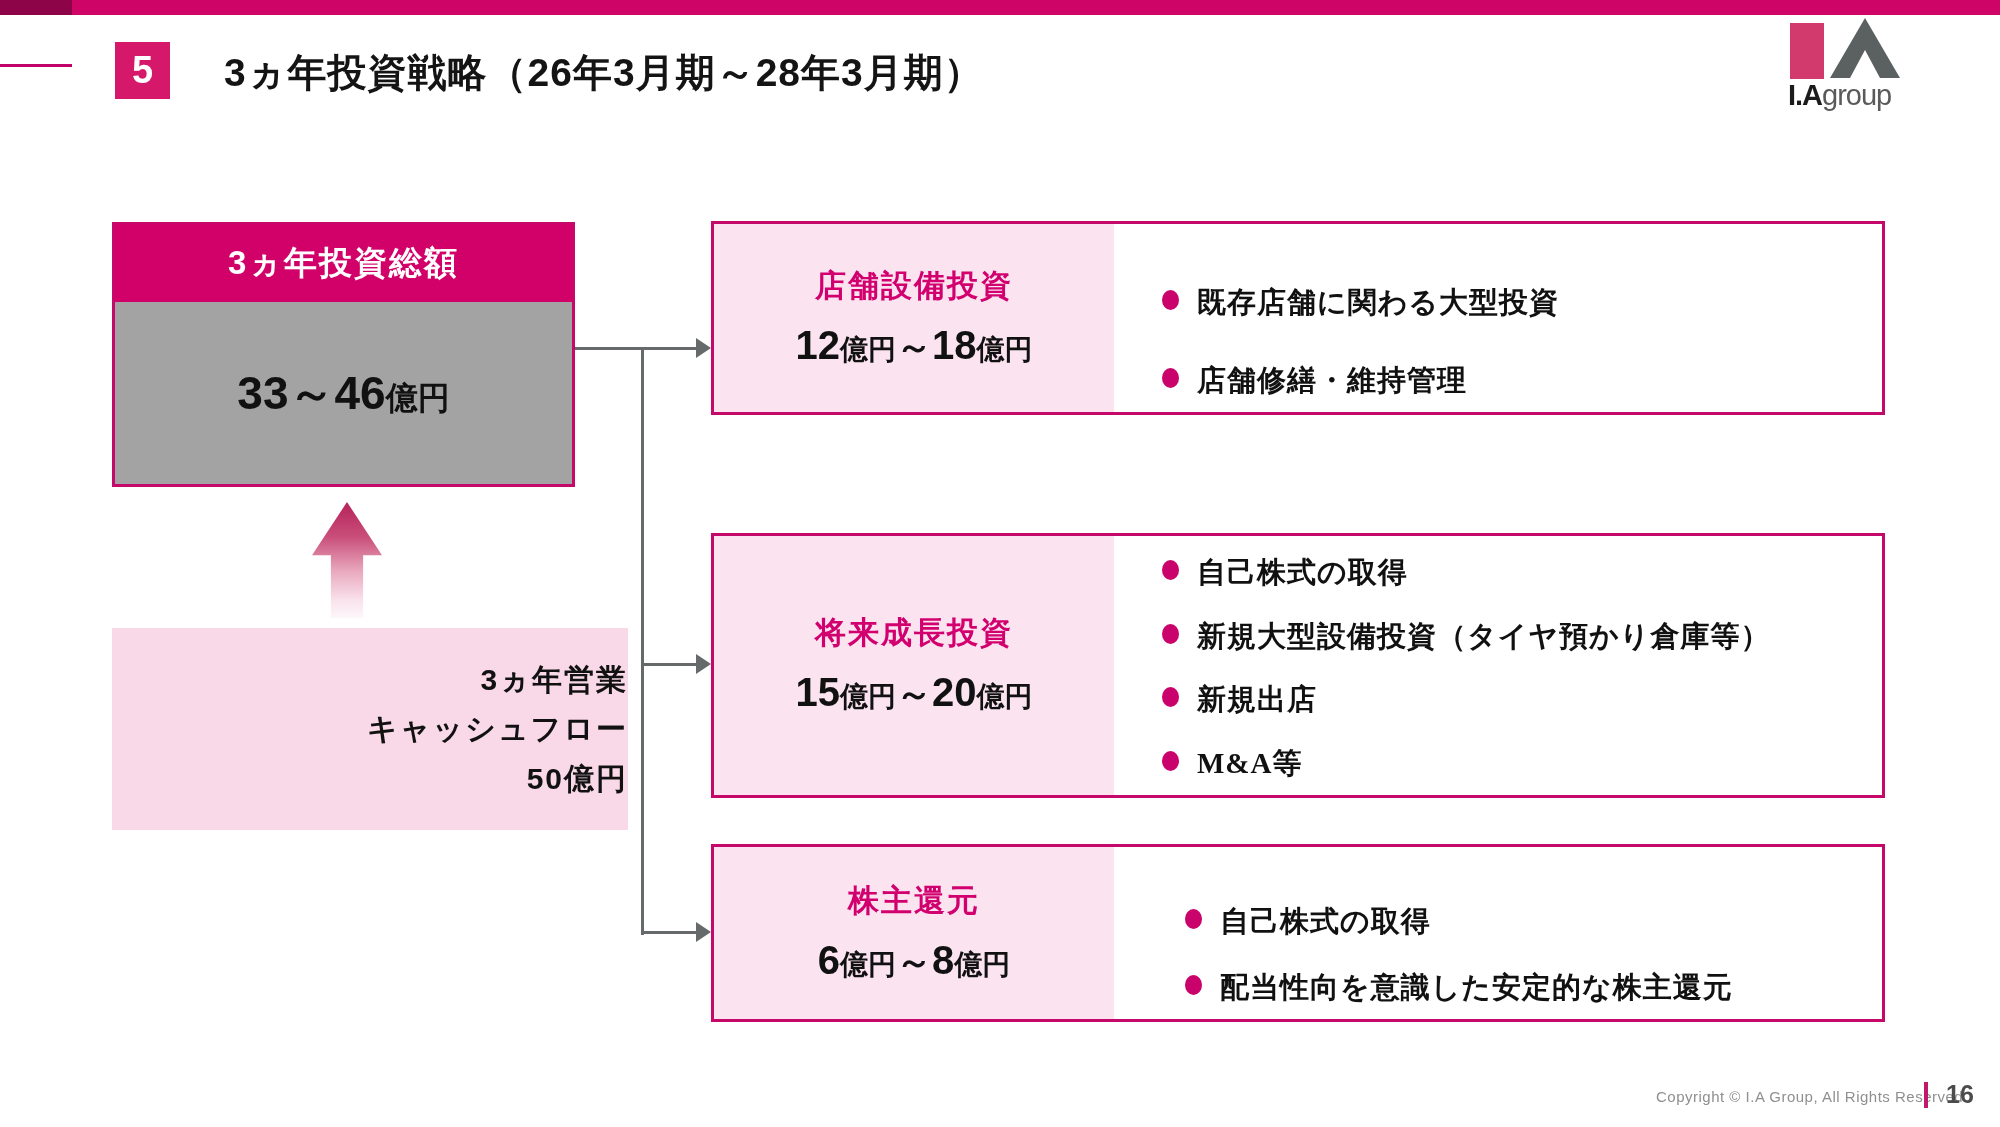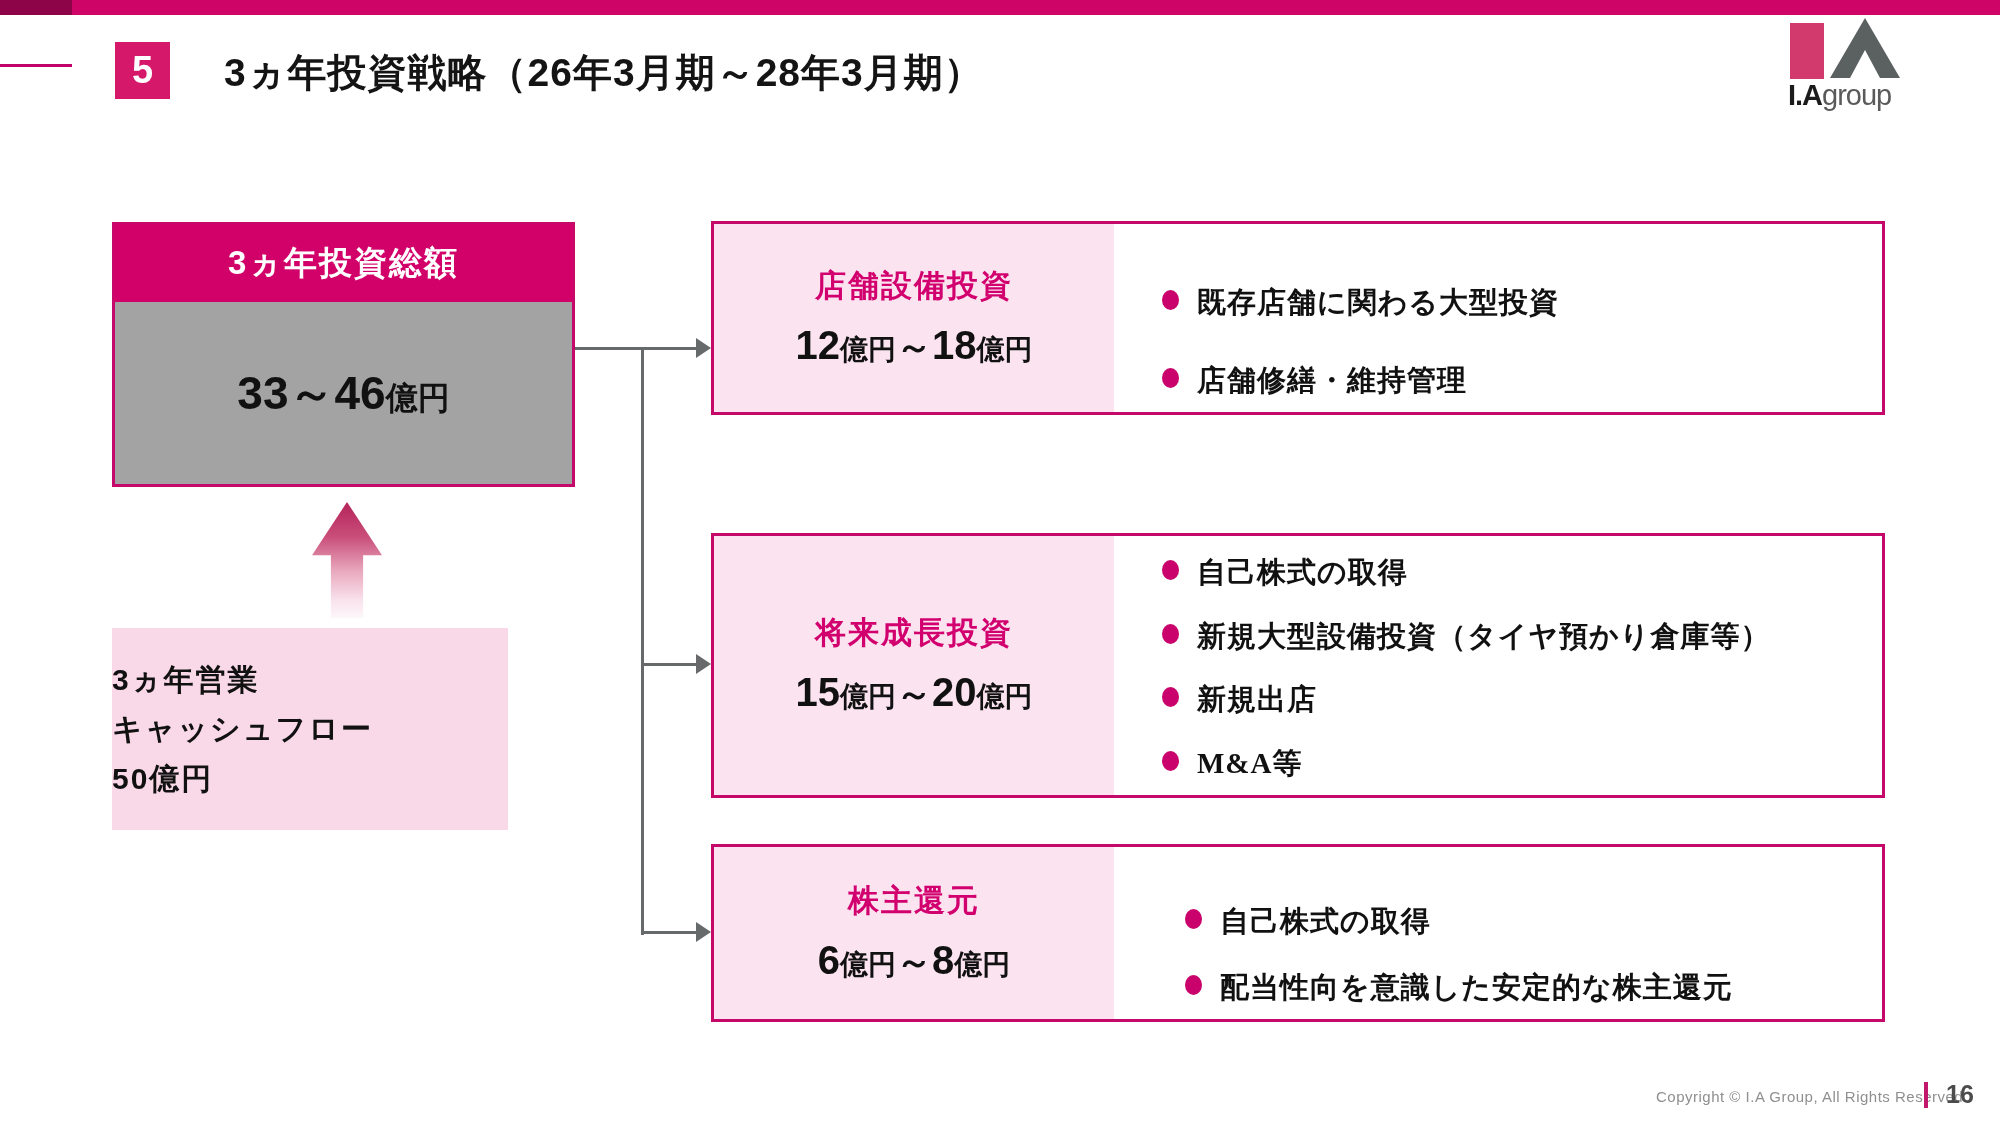--- a/index.html
+++ b/index.html
@@ -52,22 +52,22 @@
 
   
   .up-arrow {
     position:absolute; left:312px; top:502px; width:70px; height:116px;
     background:linear-gradient(to bottom, #b5235a 0%, #c94e79 30%, #e9a9bf 60%, #f9e3ec 85%, #fdf7fa 100%);
     clip-path:polygon(50% 0%, 100% 46%, 73% 46%, 73% 100%, 27% 100%, 27% 46%, 0% 46%);
   }
 
   
   .cashflow-box {
-    position:absolute; left:112px; top:628px; width:396px; height:202px; background:#f9d9e7;
-    display:flex; flex-direction:column; align-items:flex-start; justify-content:center;
+    position:absolute; left:112px; top:628px; width:516px; height:202px; background:#f9d9e7;
+    display:flex; flex-direction:column; align-items:flex-end; justify-content:center;
     color:#111; font-size:30px; font-weight:bold; line-height:1.65; letter-spacing:2px;
   }
 
   
   .conn { position:absolute; background:#666a6b; }
   .conn-h1 { left:575px; top:347px; width:123px; height:3px; }
   .conn-trunk { left:641px; top:347px; width:3px; height:588px; }
   .conn-h2 { left:641px; top:663px; width:57px; height:3px; }
   .conn-h3 { left:641px; top:931px; width:57px; height:3px; }
   .arrowhead {

